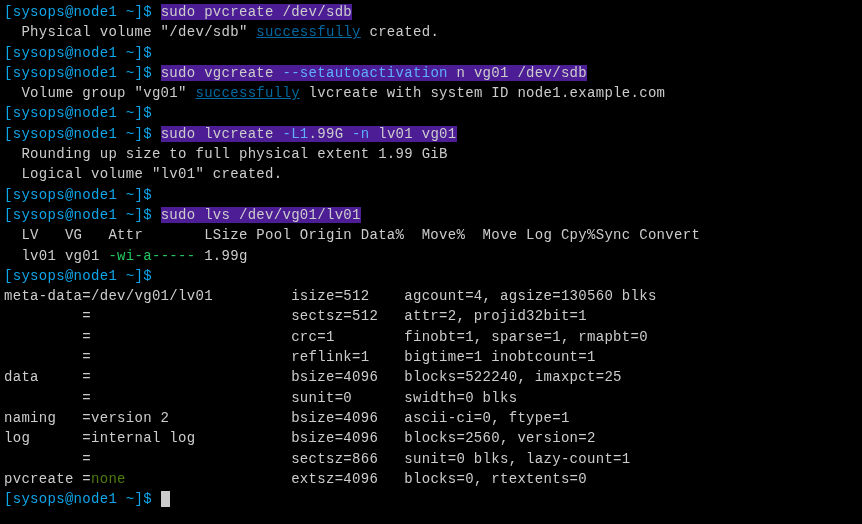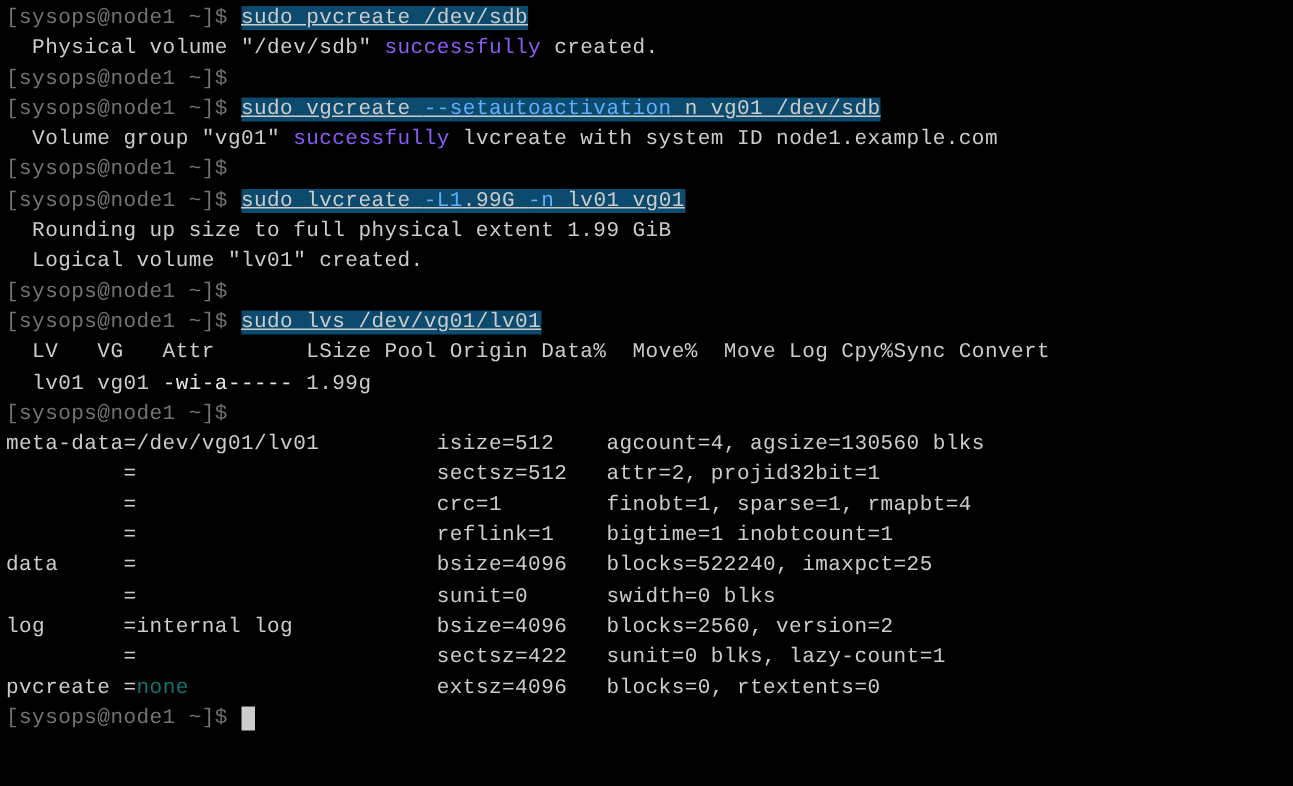--- a/index.html
+++ b/index.html
@@ -16,46 +16,46 @@
       padding: 2px 4px;
       width: 862px;
       height: 524px;
       overflow: hidden;
       letter-spacing: 0.3px;
     }
     .line {
       white-space: pre;
     }
     .prompt {
-      color: #737373;
+      color: #0ea5e9;
     }
     .hl {
-      background: #0c4a6e;
+      background: #4c1d95;
       color: #ccc;
-      text-decoration: underline;
     }
     .grn {
-      color: #8b5cf6;
+      color: #0369a1;
+      text-decoration: underline;
     }
     .cmd-flag {
       color: #5fafff;
     }
     .mag {
-      color: #0f766e;
+      color: #4d7c0f;
       font-family: Liberation Mono, monospace;
     }
     .cursor {
       display: inline-block;
       width: 9px;
       height: 16px;
       background: #ccc;
       vertical-align: text-bottom;
     }
     .attr-grn {
-      color: #e5e5e5;
+      color: #22c55e;
     }
   </style>
 </head>
 <body>
 
 <div>
 <div class="line"><span class="prompt">[sysops@node1 ~]$ </span><span class="hl">sudo pvcreate /dev/sdb</span></div>
 <div class="line"><span>  Physical volume "/dev/sdb" </span><span class="grn">successfully</span><span> created.</span></div>
 <div class="line"><span class="prompt">[sysops@node1 ~]$ </span></div>
 <div class="line"><span class="prompt">[sysops@node1 ~]$ </span><span class="hl"><span>sudo vgcreate </span><span class="cmd-flag">--setautoactivation</span><span> n vg01 /dev/sdb</span></span></div>
@@ -64,21 +64,22 @@
 <div class="line"><span class="prompt">[sysops@node1 ~]$ </span><span class="hl"><span>sudo lvcreate </span><span class="cmd-flag">-L1</span><span>.99G </span><span class="cmd-flag">-n</span><span> lv01 vg01</span></span></div>
 <div class="line">  Rounding up size to full physical extent 1.99 GiB</div>
 <div class="line">  Logical volume "lv01" created.</div>
 <div class="line"><span class="prompt">[sysops@node1 ~]$ </span></div>
 <div class="line"><span class="prompt">[sysops@node1 ~]$ </span><span class="hl">sudo lvs /dev/vg01/lv01</span></div>
 <div class="line">  LV   VG   Attr       LSize Pool Origin Data%  Move%  Move Log Cpy%Sync Convert</div>
 <div class="line"><span>  lv01 vg01 </span><span class="attr-grn">-wi-a-----</span><span> 1.99g</span></div>
 <div class="line"><span class="prompt">[sysops@node1 ~]$ </span></div>
 <div class="line">meta-data=/dev/vg01/lv01         isize=512    agcount=4, agsize=130560 blks</div>
 <div class="line">         =                       sectsz=512   attr=2, projid32bit=1</div>
-<div class="line">         =                       crc=1        finobt=1, sparse=1, rmapbt=4</div>
+<div class="line">         =                       crc=1        finobt=1, sparse=1, rmapbt=0</div>
 <div class="line">         =                       reflink=1    bigtime=1 inobtcount=1</div>
 <div class="line">data     =                       bsize=4096   blocks=522240, imaxpct=25</div>
 <div class="line">         =                       sunit=0      swidth=0 blks</div>
+<div class="line">naming   =version 2              bsize=4096   ascii-ci=0, ftype=1</div>
 <div class="line">log      =internal log           bsize=4096   blocks=2560, version=2</div>
-<div class="line">         =                       sectsz=422   sunit=0 blks, lazy-count=1</div>
+<div class="line">         =                       sectsz=866   sunit=0 blks, lazy-count=1</div>
 <div class="line"><span>pvcreate =</span><span class="mag">none</span><span>                   extsz=4096   blocks=0, rtextents=0</span></div>
 <div class="line"><span class="prompt">[sysops@node1 ~]$ </span><span class="cursor"></span></div>
 </div>
 
 </body></html>

